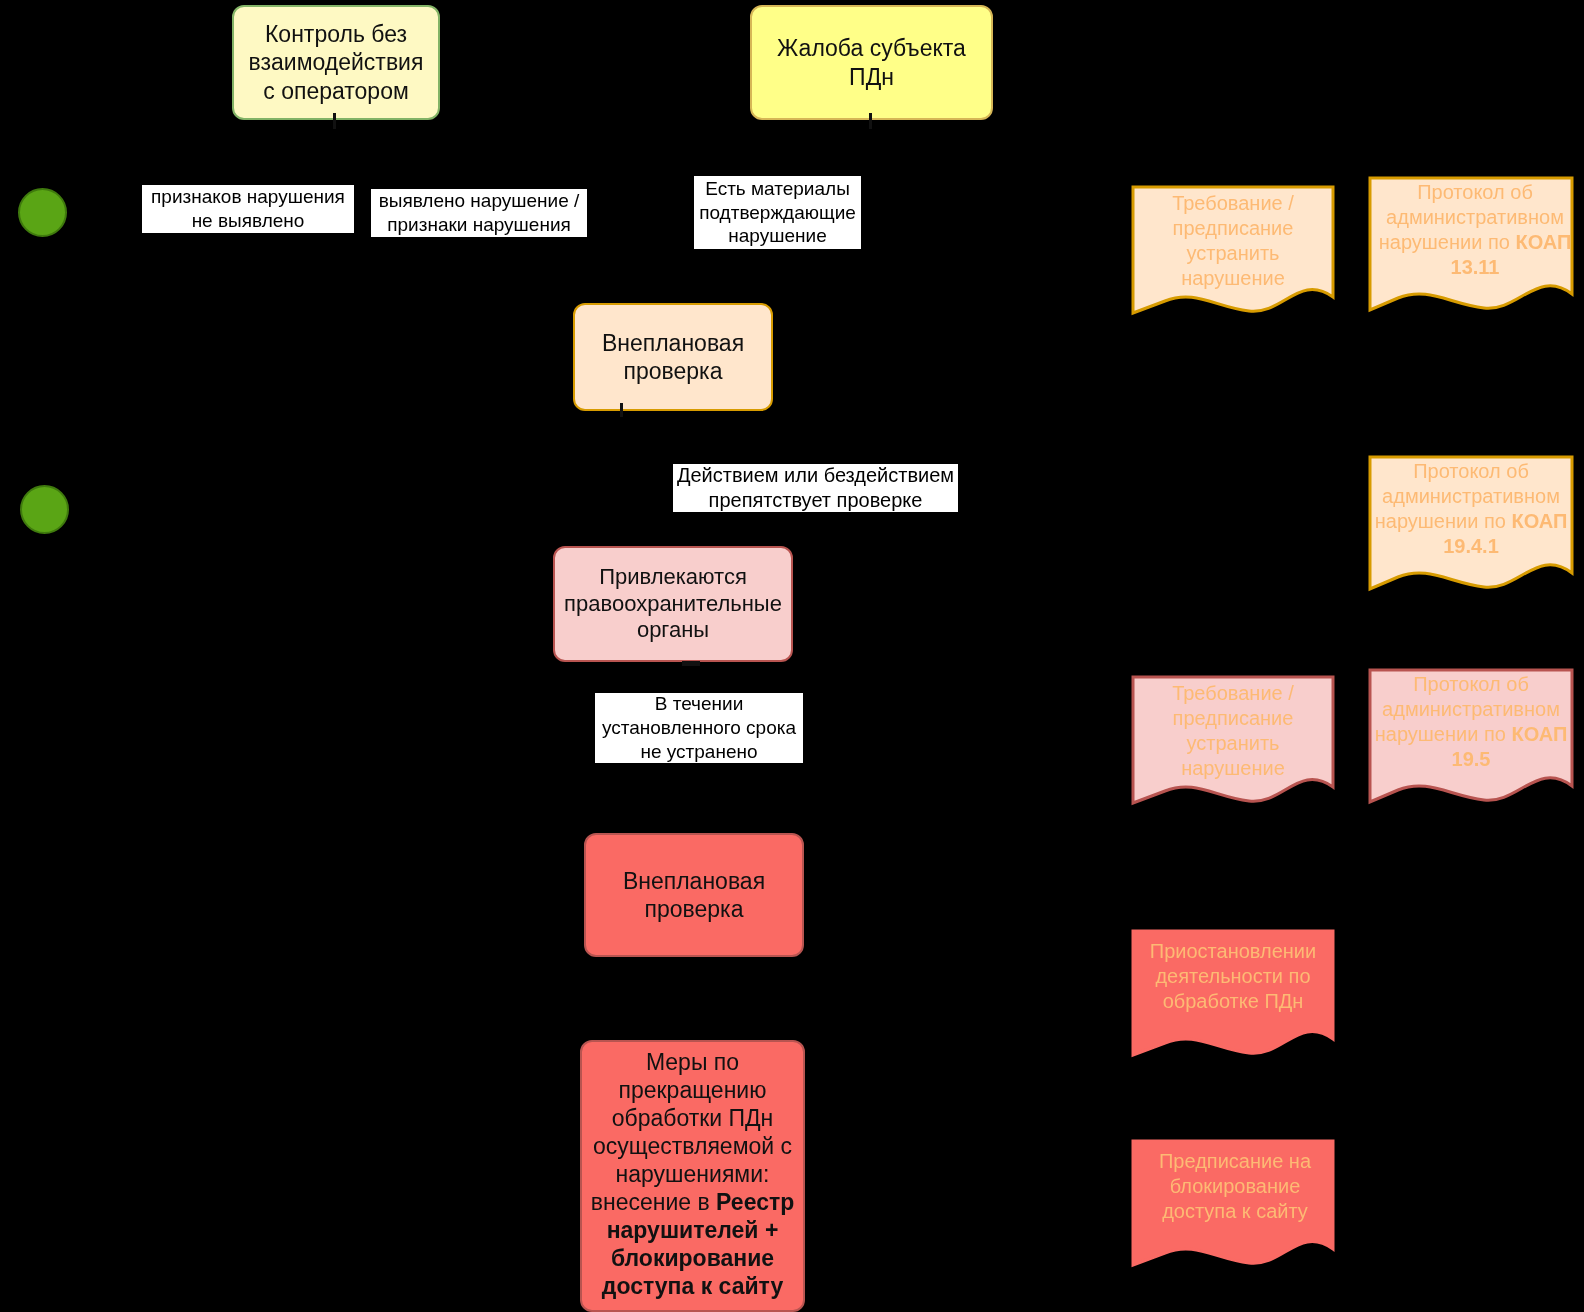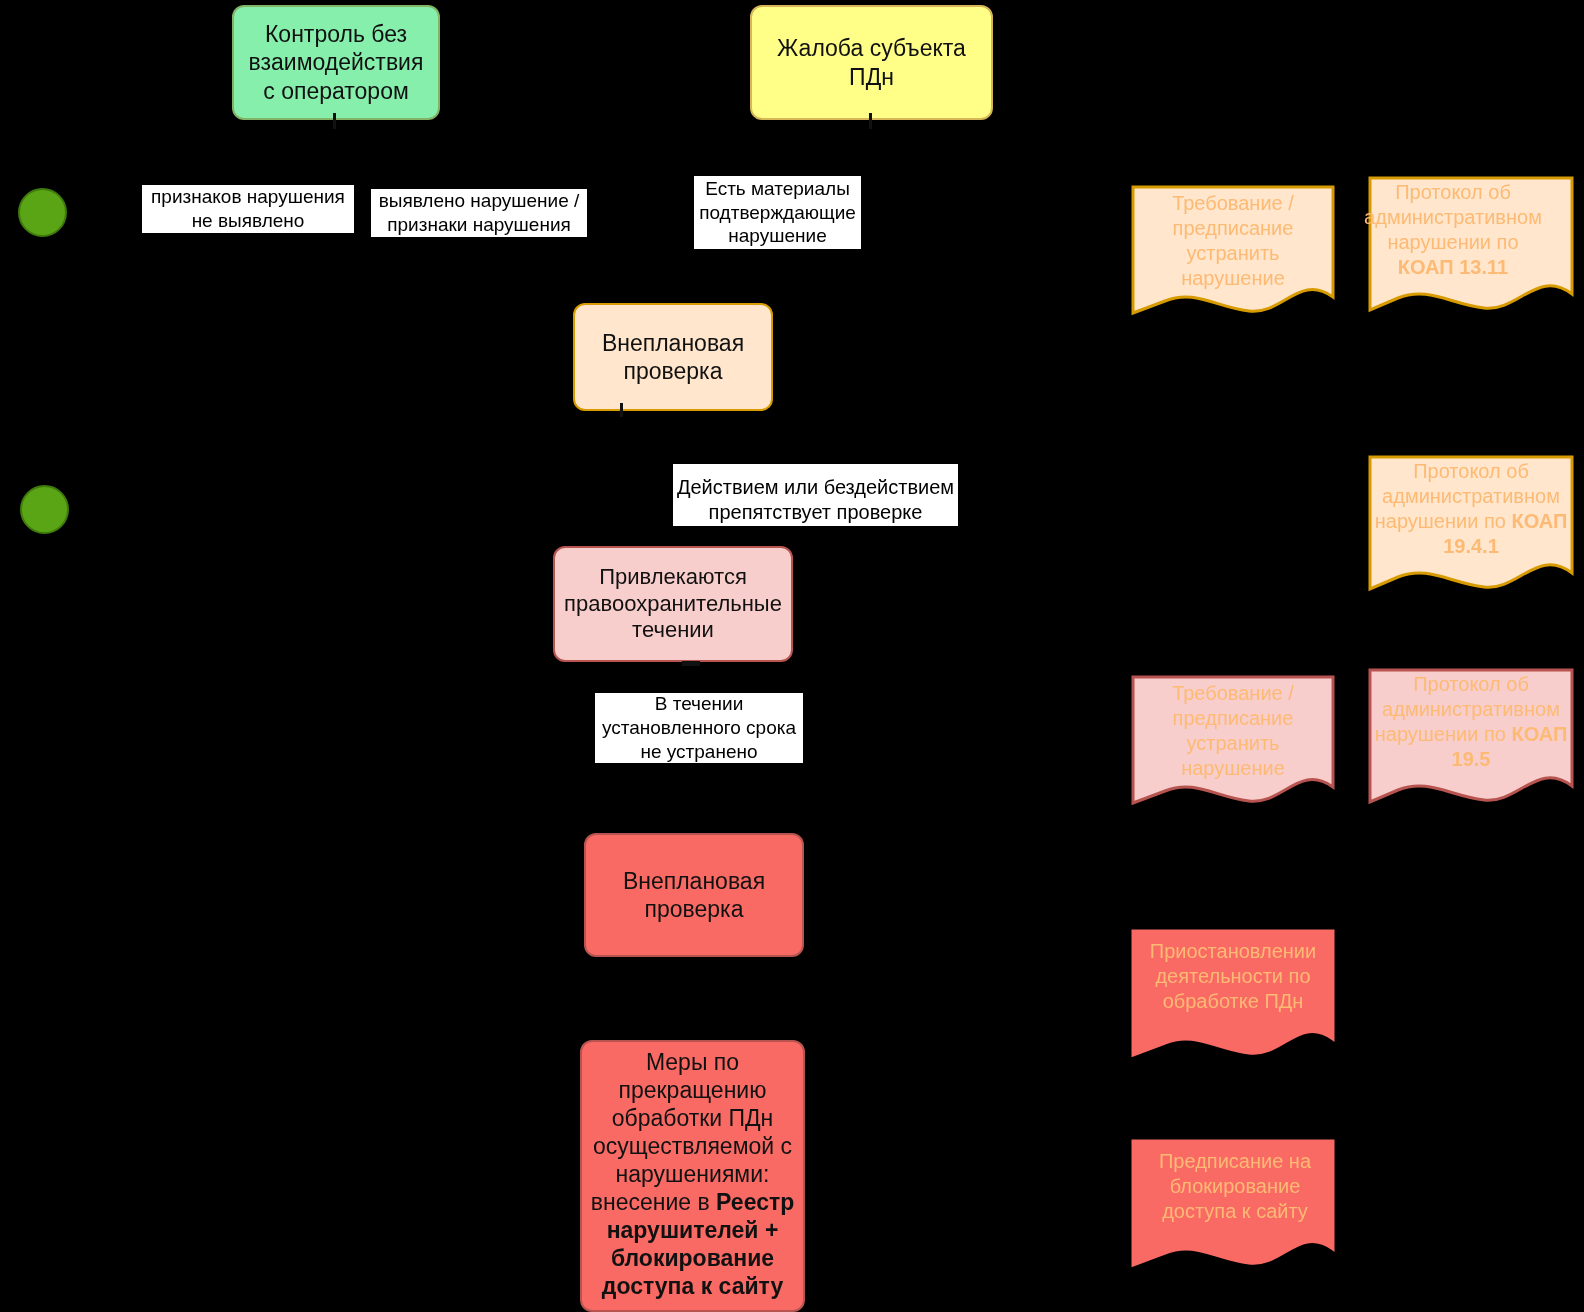--- a/index.html
+++ b/index.html
@@ -6,21 +6,21 @@
   body{width:1584px;height:1312px;position:relative;overflow:hidden;
        font-family:"Liberation Sans","DejaVu Sans",sans-serif;}
   .canvas{position:absolute;left:0;top:0;width:1584px;height:1312px;background:#000;}
 
   
   .node{position:absolute;box-sizing:border-box;display:flex;align-items:center;
         justify-content:center;text-align:center;color:#111;line-height:1.22;}
 
   
   .rbox{border-radius:12px;border:2px solid;}
-  .rbox.green{background:#86efac;border-color:#82b366;}
+  .rbox.green{background:#fef9c3;border-color:#82b366;}
   .rbox.yellow{background:#ffff88;border-color:#d6b656;}
   .rbox.orange{background:#ffe6cc;border-color:#d79b00;}
   .rbox.pinkbox{background:#f8cecc;border-color:#b85450;}
   .rbox.redbox{background:#fa6a64;border-color:#b85450;}
 
   
   .label{background:#ffffff;color:#000;padding:1px 3px;font-size:19px;line-height:1.25;}
 
   
   .doc{position:absolute;}
@@ -71,48 +71,48 @@
 
   <div class="doc" style="left:1131px;top:185px;width:204px;height:134px;">
     <svg width="204" height="134" viewBox="0 0 204 134">
       <path d="M2,2 L202,2 L202,112 C168,88 152,130 118,126 C84,122 64,104 34,116 L2,128 Z" fill="#ffe6cc" stroke="#d79b00" stroke-width="3"></path>
     </svg>
     <div class="doctext" style="font-size:20px;height:134px;padding:6px 14px 0 14px;">
       <span>Требование / предписание устранить нарушение</span>
     </div>
   </div>
 
-  <div class="doc" style="left:1368px;top:176px;width:170px;height:140px;">
+  <div class="doc" style="left:1368px;top:176px;width:170px;height:140px;padding-left:44px;">
     <svg width="206" height="140" viewBox="0 0 206 140">
       <path d="M2,2 L204,2 L204,118 C170,92 150,136 116,132 C82,128 60,110 30,122 L2,134 Z" fill="#ffe6cc" stroke="#d79b00" stroke-width="3"></path>
     </svg>
     <div class="doctext" style="font-size:20px;height:140px;padding:4px 6px 0 6px;">
       <span>
         <span>Протокол об административном нарушении по </span><b>КОАП 13.11</b>
       </span>
     </div>
   </div>
 
-  <div class="node label" style="left:673px;top:464px;width:285px;height:62px;font-size:20px;align-items:flex-end;">
+  <div class="node label" style="left:673px;top:464px;width:285px;height:48px;font-size:20px;">
     <span>Действием или бездействием препятствует проверке</span>
   </div>
 
   <div class="doc" style="left:1368px;top:455px;width:206px;height:140px;">
     <svg width="206" height="140" viewBox="0 0 206 140">
       <path d="M2,2 L204,2 L204,118 C170,92 150,136 116,132 C82,128 60,110 30,122 L2,134 Z" fill="#ffe6cc" stroke="#d79b00" stroke-width="3"></path>
     </svg>
     <div class="doctext" style="font-size:20px;height:140px;padding:4px 6px 0 6px;justify-content:flex-end;">
       <span>
         <span>Протокол об административном нарушении по </span><b>КОАП 19.4.1</b>
       </span>
     </div>
   </div>
 
   <div class="node rbox pinkbox" style="left:553px;top:546px;width:240px;height:116px;font-size:22px;padding:0 6px;">
-    <span>Привлекаются правоохранительные течении</span>
+    <span>Привлекаются правоохранительные органы</span>
   </div>
   <div class="tick" style="left:682px;top:661px;width:18px;height:5px;"></div>
 
   <div class="node label" style="left:583px;top:693px;width:208px;height:70px;margin-left:12px;">
     <span>В течении установленного срока не устранено</span>
   </div>
 
   <div class="doc" style="left:1131px;top:675px;width:204px;height:134px;">
     <svg width="204" height="134" viewBox="0 0 204 134">
       <path d="M2,2 L202,2 L202,112 C168,88 152,130 118,126 C84,122 64,104 34,116 L2,128 Z" fill="#f8cecc" stroke="#b85450" stroke-width="3"></path>

